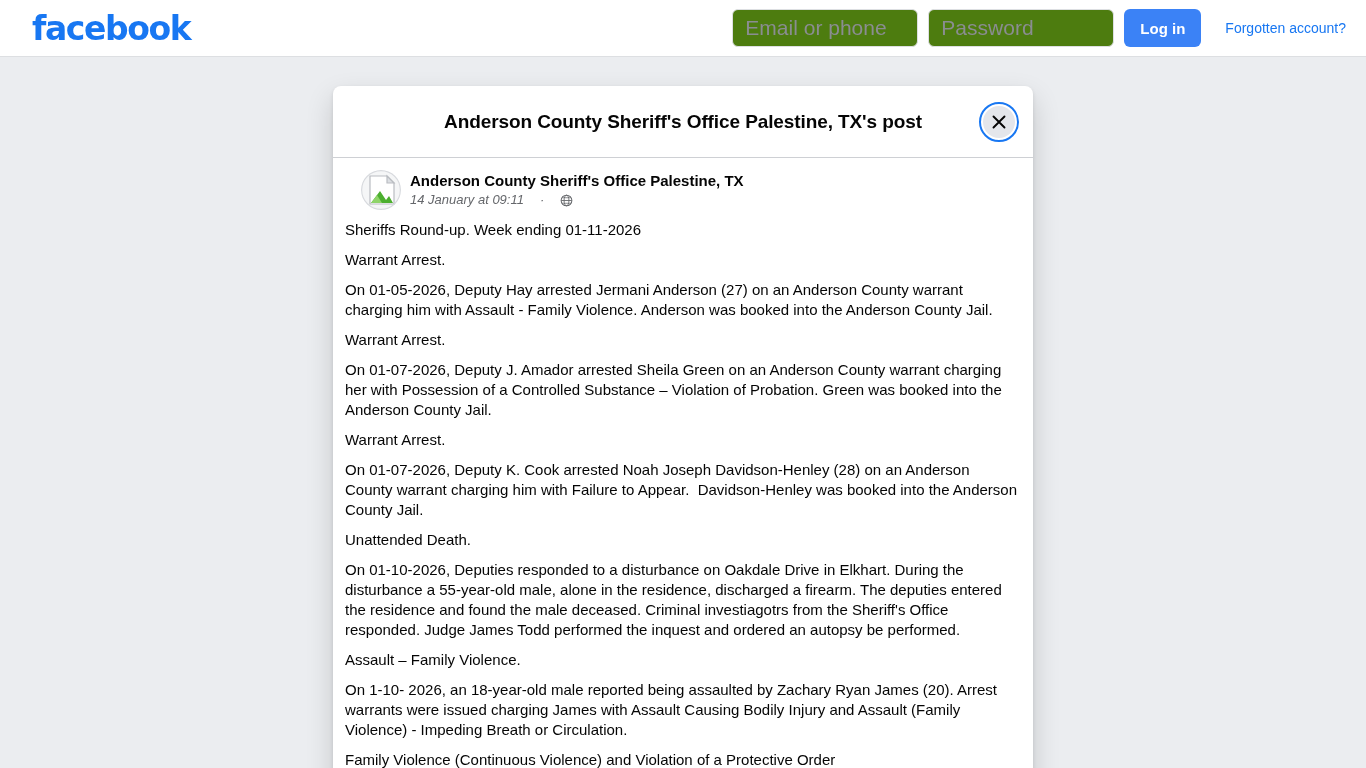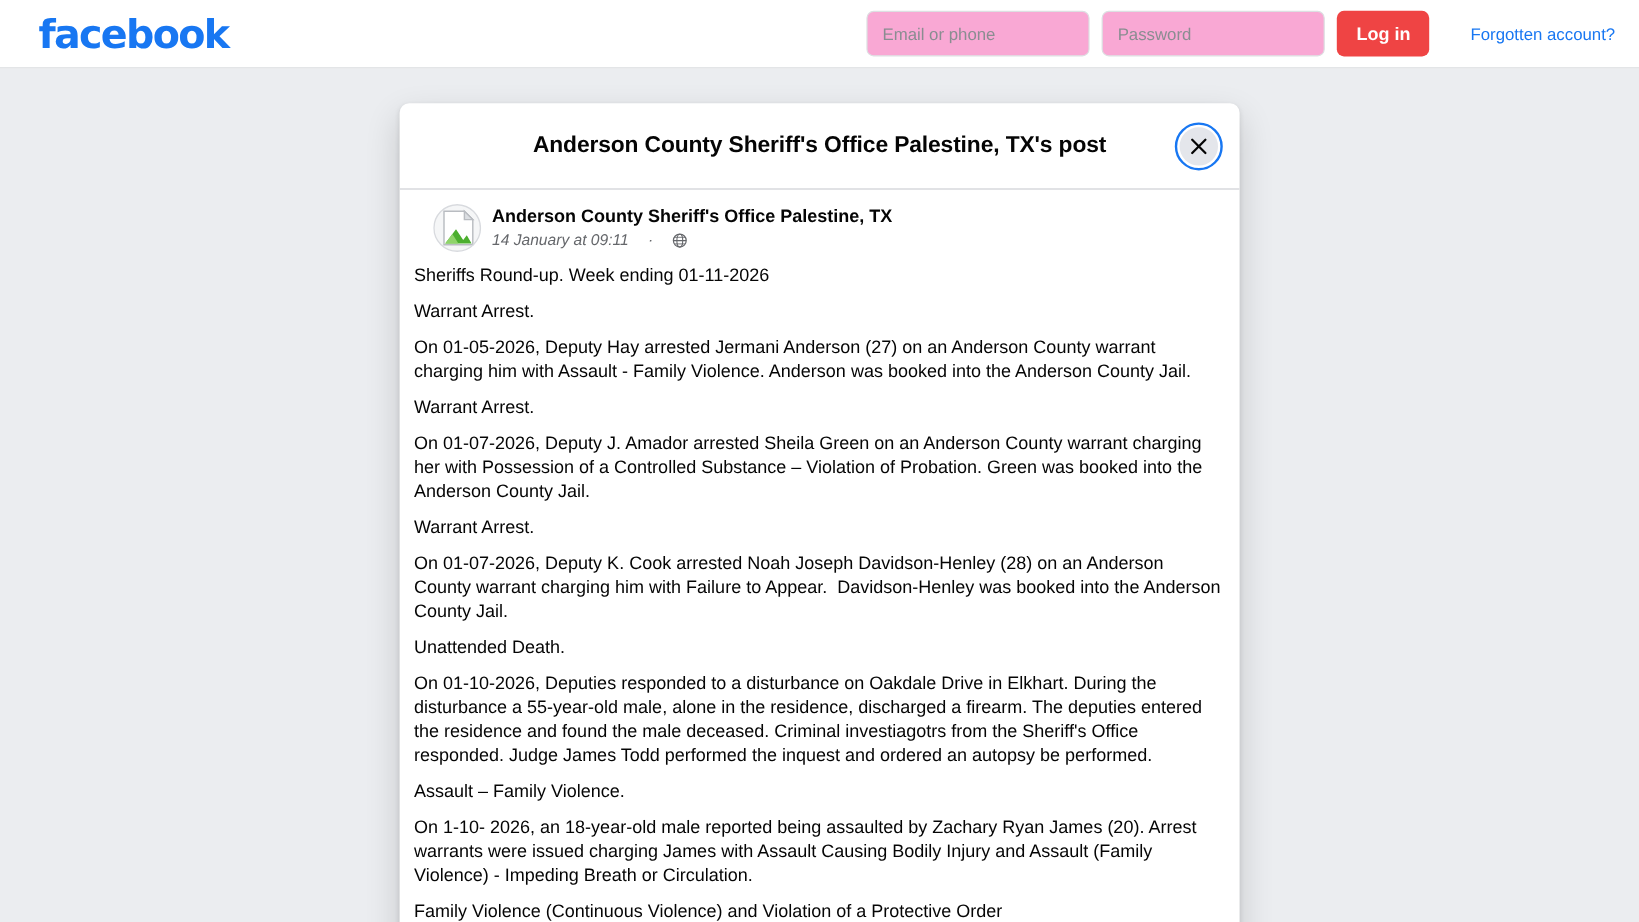--- a/index.html
+++ b/index.html
@@ -42,45 +42,45 @@
     display: flex;
     align-items: center;
     gap: 10px;
   }
   .login-input {
     width: 186px;
     height: 38px;
     border: 1px solid #dddfe2;
     border-radius: 6px;
     padding: 0 12px;
-    font-size: 14px;
+    font-size: 21px;
     font-family: "Liberation Sans", sans-serif;
     color: #1c1e21;
-    background: #f9a8d4;
+    background: #4d7c0f;
     outline: none;
   }
   .login-input::placeholder { color: #8a8d91; }
   .login-btn {
     height: 38px;
     min-width: 68px;
     padding: 0 16px;
-    background: #ef4444;
+    background: #3b82f6;
     color: #ffffff;
     border: none;
     border-radius: 6px;
     font-size: 15px;
     font-weight: bold;
     font-family: "Liberation Sans", sans-serif;
     cursor: pointer;
   }
   .forgot-link {
     color: #1877F2;
     font-size: 14px;
     text-decoration: none;
-    margin-left: 24px;
+    margin-left: 14px;
     cursor: pointer;
     white-space: nowrap;
     text-align: right;
   }
 
   
   .backdrop {
     position: absolute;
     top: 57px; left: 0;
     width: 1366px;

